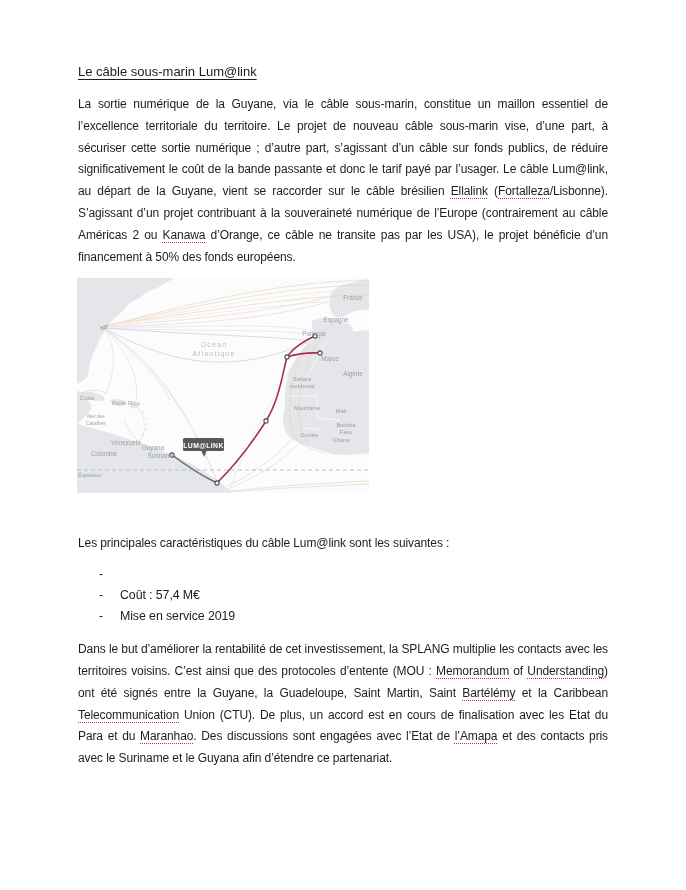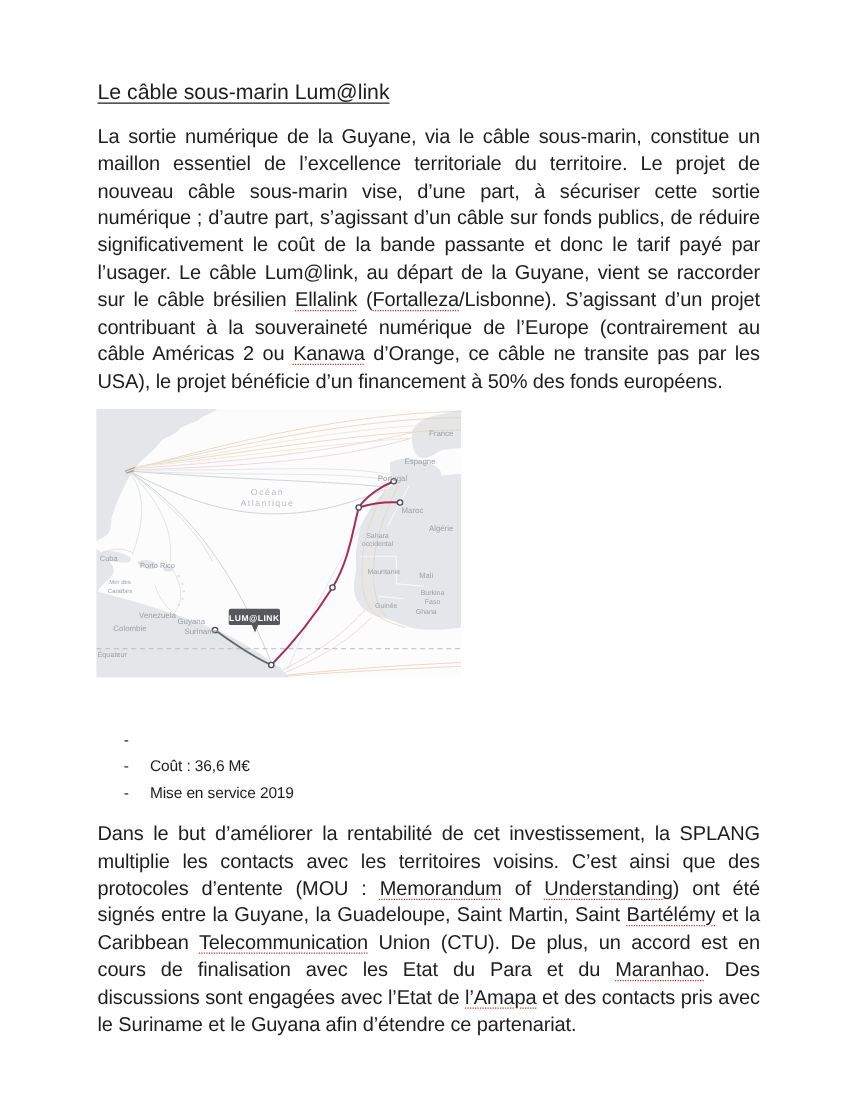--- a/index.html
+++ b/index.html
@@ -2,25 +2,25 @@
 <html><head>
 <meta charset="utf-8">
 <style>
   html,body{margin:0;padding:0;background:#ffffff;}
   .page{
     position:relative;width:686px;height:890px;background:#ffffff;
     font-family:"Liberation Sans",sans-serif;color:#1d1d1f;overflow:hidden;
   }
   .content{padding:64px 78px 0 78px;}
   .title{
-    font-size:17px;font-weight:normal;margin:0 0 15px 0;
+    font-size:13px;font-weight:normal;margin:0 0 15px 0;
     text-decoration:underline;text-underline-offset:3px;text-decoration-thickness:1px;
   }
   p.para{
-    font-size:16px;line-height:21.8px;text-align:justify;letter-spacing:-0.1px;
+    font-size:12px;line-height:21.8px;text-align:justify;letter-spacing:-0.1px;
     margin:0 0 10px 0;
   }
   .sp{
     text-decoration-line:underline;text-decoration-style:dotted;
     text-decoration-color:#c0392b;text-decoration-thickness:1px;
     text-underline-offset:2.5px;
   }
   .map-wrap{margin:2px 0 40px -1px;line-height:0;}
   p.intro{margin:0 0 9px 0;}
   .bullets{margin:0 0 12px 0;}
@@ -149,28 +149,29 @@
           </g>
 
         <g>
           <polygon points="124,172 130,172 127,179" fill="#57585b"></polygon>
           <rect x="106" y="160" width="41" height="13" rx="1.5" fill="#57585b"></rect>
           <text x="126.5" y="169.5" font-size="6.8" font-weight="bold" fill="#ffffff" text-anchor="middle" letter-spacing="0.4">LUM@LINK</text>
         </g>
       </svg>
     </div>
 
+    <p class="para intro">Les principales caractéristiques du câble Lum@link sont les suivantes :</p>
 
     <div class="bullets">
       <div class="bullet">
         <span class="dash">-</span>
       </div>
       <div class="bullet">
         <span class="dash">-</span>
-        <span class="btext"><span>Coût : 36,6 M€</span></span>
+        <span class="btext"><span>Coût : 57,4 M€</span></span>
       </div>
       <div class="bullet">
         <span class="dash">-</span>
         <span class="btext"><span>Mise en service 2019</span></span>
       </div>
     </div>
 
     <p class="para"><span>Dans le but d’améliorer la rentabilité de cet investissement, la SPLANG multiplie les contacts avec les territoires voisins. C’est ainsi que des protocoles d’entente (MOU : </span><span class="sp">Memorandum</span><span> of </span><span class="sp">Understanding</span><span>) ont été signés entre la Guyane, la Guadeloupe, Saint Martin, Saint </span><span class="sp">Bartélémy</span><span> et la Caribbean </span><span class="sp">Telecommunication</span><span> Union (CTU). De plus, un accord est en cours de finalisation avec les Etat du Para et du </span><span class="sp">Maranhao</span><span>. Des discussions sont engagées avec l’Etat de </span><span class="sp">l’Amapa</span><span> et des contacts pris avec le Suriname et le Guyana afin d’étendre ce partenariat.</span></p>
 
   </div>

